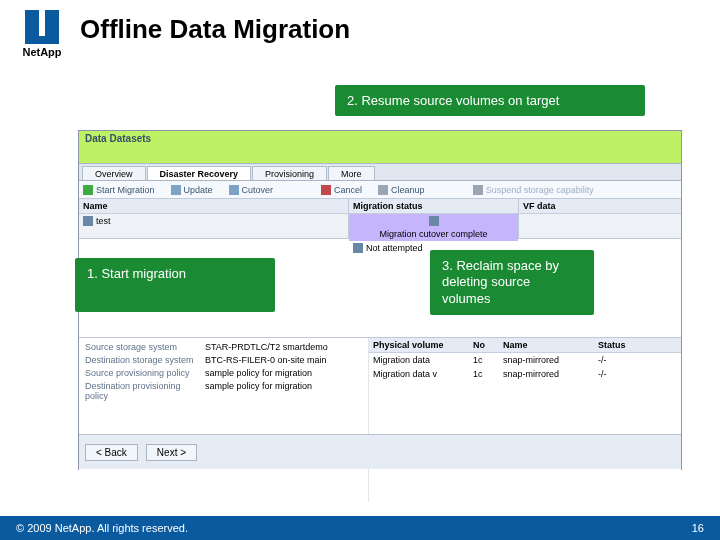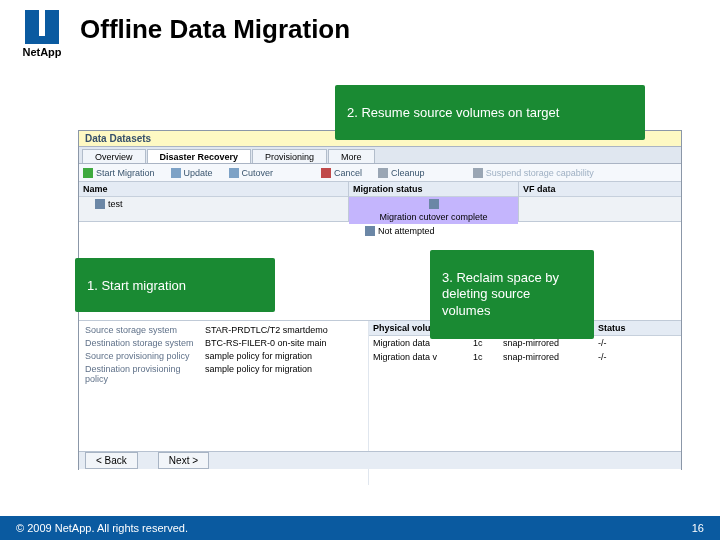--- a/index.html
+++ b/index.html
@@ -9,63 +9,63 @@
 
   
   .header { display: flex; align-items: flex-start; padding: 10px 0 0 12px; }
   .brand { width: 60px; display: flex; flex-direction: column; align-items: center; }
   .brand-mark { width: 34px; height: 34px; background: #0a5aa0; position: relative; }
   .brand-mark::after { content: ""; display: block; position: absolute; left: 14px; top: 0; width: 6px; height: 26px; background: #fff; }
   .brand-name { font-size: 11px; font-weight: bold; margin-top: 2px; }
   .slide-title { font-size: 26px; font-weight: 700; margin: 4px 0 0 8px; }
 
   
-  .callout { position: absolute; background: #1a8a33; color: #fff; font-size: 13px; padding: 20px 12px; border-radius: 2px; }
+  .callout { position: absolute; background: #1a8a33; color: #fff; font-size: 13px; padding: 8px 12px; border-radius: 2px; }
   .callout.c2 { top: 85px; left: 335px; width: 310px; text-align: left; }
   .callout.c1 { top: 258px; left: 75px; width: 200px; height: 54px; }
   .callout.c3 { top: 250px; left: 430px; width: 164px; line-height: 1.25; }
 
   
   .appwin {
     position: absolute; left: 78px; top: 130px; width: 604px; height: 340px;
     border: 1px solid #8b97a8; background: #eef2f6; font-size: 10px;
   }
-  .titlebar { height: 16px; background: #fef9c3; border-bottom: 1px solid #aab4c4; padding-left: 6px; line-height: 16px; font-weight: bold; color: #36506b; }
+  .titlebar { height: 33px; background: #bef264; border-bottom: 1px solid #aab4c4; padding-left: 6px; line-height: 16px; font-weight: bold; color: #36506b; }
   .tabs { display: flex; gap: 0; background: #e0e7f0; height: 17px; border-bottom: 1px solid #aab4c4; padding-left: 3px; }
   .tab { background: #f1f5fa; border: 1px solid #b2bdcb; border-bottom: none; padding: 2px 12px; font-size: 9px; margin-top: 2px; margin-right: 1px; cursor: pointer; }
   .tab.active { background: #fff; font-weight: bold; }
 
   .toolbar { height: 18px; background: #f5f8fc; border-bottom: 1px solid #c0cad7; display: flex; align-items: center; padding: 0 4px; gap: 16px; }
   .tbitem { display: inline-flex; align-items: center; gap: 3px; font-size: 9px; color: #3a556e; cursor: pointer; }
   .ico { width: 10px; height: 10px; background: #7da2c6; display: inline-block; }
   .ico.green { background: #3faa3f; }
   .ico.red { background: #c04a4a; }
   .ico.grey { background: #9aa6b4; }
 
   .cols { display: flex; height: 40px; border-bottom: 1px solid #c0cad7; }
   .col-left { width: 270px; border-right: 1px solid #c0cad7; }
   .col-mid { width: 170px; border-right: 1px solid #c0cad7; }
   .col-right { flex: 1; }
   .colhead { display: flex; background: #e4ebf4; border-bottom: 1px solid #c6d0dc; font-size: 9px; font-weight: bold; padding: 2px 4px; }
-  .celltext { font-size: 9px; padding: 2px 16px; display: flex; align-items: center; gap: 3px; }
+  .celltext { font-size: 9px; padding: 2px 4px; display: flex; align-items: center; gap: 3px; }
   .celltext.sel { background: #c4b5fd; flex-direction: column; }
   .fil { display: inline-block; width: 10px; height: 10px; background: #6b87a6; }
 
   .detailpane { height: 165px; border-top: 1px solid #c0cad7; background: #fff; display: flex; }
   .det-left { width: 290px; border-right: 1px solid #e0e6ee; padding: 4px 6px; }
   .kv { display: flex; margin-bottom: 3px; }
   .kv .k { width: 120px; color: #5f7189; font-size: 9px; }
   .kv .v { flex: 1; font-size: 9px; }
   .det-right { flex: 1; }
   .tablehead { display: flex; background: #e4ebf4; border-bottom: 1px solid #c6d0dc; font-size: 9px; font-weight: bold; }
   .tablehead div, .tr div { padding: 2px 4px; }
   .th-phys { width: 100px; } .th-no { width: 30px; } .th-name { width: 95px; } .th-status { width: 60px; }
   .tr { display: flex; font-size: 9px; }
 
-  .btnbar { position: absolute; left: 0; right: 0; bottom: 0; height: 18px; background: #e6ecf4; border-top: 1px solid #b7c2d1; display: flex; align-items: center; padding: 0 6px; gap: 20px; }
+  .btnbar { position: absolute; left: 0; right: 0; bottom: 0; height: 35px; background: #e6ecf4; border-top: 1px solid #b7c2d1; display: flex; align-items: center; padding: 0 6px; gap: 8px; }
   .btn { background: #f2f5f9; border: 1px solid #a8b4c4; padding: 2px 10px; font-size: 10px; cursor: pointer; }
 
   
   .footer { position: absolute; left: 0; right: 0; bottom: 0; height: 24px; background: #0a5aa0; color: #fff; display: flex; align-items: center; padding: 0 16px; font-size: 11px; justify-content: space-between; }
 </style>
 </head>
 <body>
 
 <div class="slide">
 

